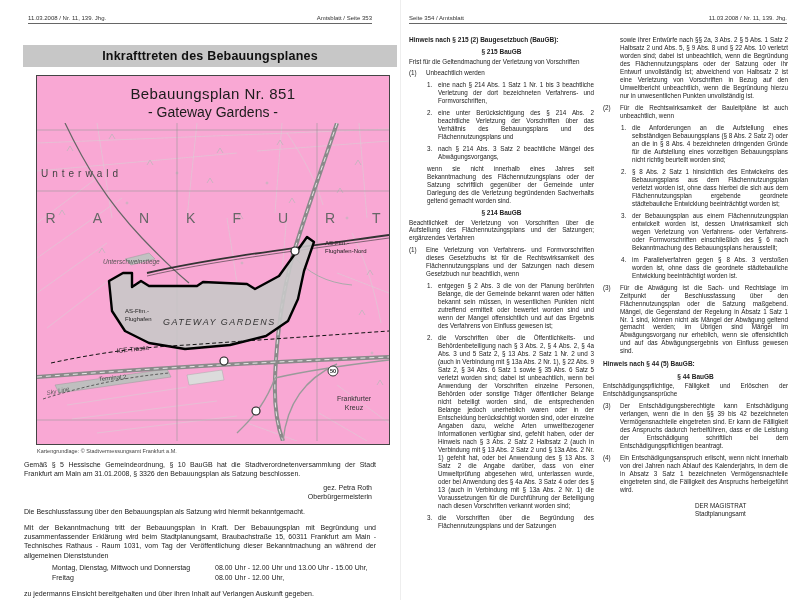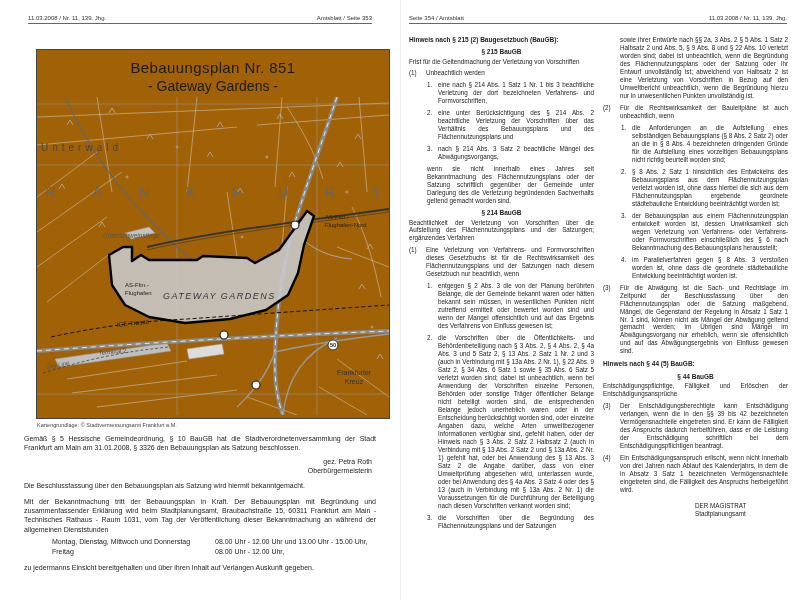--- a/index.html
+++ b/index.html
@@ -4,21 +4,21 @@
 <style>
   html,body{margin:0;padding:0}
   body{width:800px;height:600px;background:#fbfbfa;font-family:"Liberation Sans",sans-serif;color:#1c1c1c;position:relative;overflow:hidden}
   .page{position:absolute;top:0;width:400px;height:600px;background:#fff}
   .left-page{left:0}
   .right-page{left:400px;border-left:1px solid #eee}
   .pg-header{display:flex;justify-content:space-between;font-size:6px;color:#333;border-bottom:1px solid #666;padding-bottom:2px}
   .left-page .pg-header{margin:15px 28px 0 28px}
   .right-page .pg-header{margin:15px 14px 0 8px}
   .title-bar{margin:21px 3px 0 23px;background:#c7c7c7;text-align:center;font-weight:bold;font-size:12.5px;padding:4px 0;letter-spacing:.2px;color:#111}
-  .map-box{margin:25px 0 0 36px;width:352px;height:368px;border:1px solid #444;background:#a16207;overflow:hidden}
+  .map-box{margin:8px 0 0 36px;width:352px;height:368px;border:1px solid #444;background:#f9a8d4;overflow:hidden}
   .map-head{text-align:center;padding-top:9px}
   .map-title{font-size:15px;letter-spacing:.4px}
   .map-subtitle{font-size:14px;margin-top:2px}
   svg.map{display:block;margin-top:3px}
   .map-caption{margin:3px 0 0 37px;font-size:5.5px;color:#444}
   .body{margin:6px 24px 0 24px;font-size:7px;line-height:1.33;text-align:justify}
   .signature{margin:4px 28px 0 0;text-align:right;font-size:7px;line-height:1.35}
   .hours{margin:3px 0 0 52px;font-size:7px;line-height:1.45;display:grid;grid-template-columns:163px auto}
   .cols{display:flex;gap:9px;margin:12px 13px 0 8px}
   .col{width:186px;font-size:6.3px;line-height:1.27;text-align:justify;height:552px;overflow:hidden;color:#222}
@@ -33,20 +33,21 @@
 </style>
 </head>
 <body>
 
 <div class="page left-page">
   <div class="pg-header">
     <span>11.03.2008 / Nr. 11, 139. Jhg.</span>
     <span>Amtsblatt / Seite 353</span>
   </div>
 
+  <div class="title-bar">Inkrafttreten des Bebauungsplanes</div>
 
   <div class="map-box">
     <div class="map-head">
       <div class="map-title">Bebauungsplan Nr. 851</div>
       <div class="map-subtitle">- Gateway Gardens -</div>
     </div>
     <svg class="map" width="352" height="318" viewBox="0 0 352 318">
 
       <g stroke="#d4d4d4" stroke-width="0.5" fill="none">
         <path d="M0,20 L352,6"></path>

